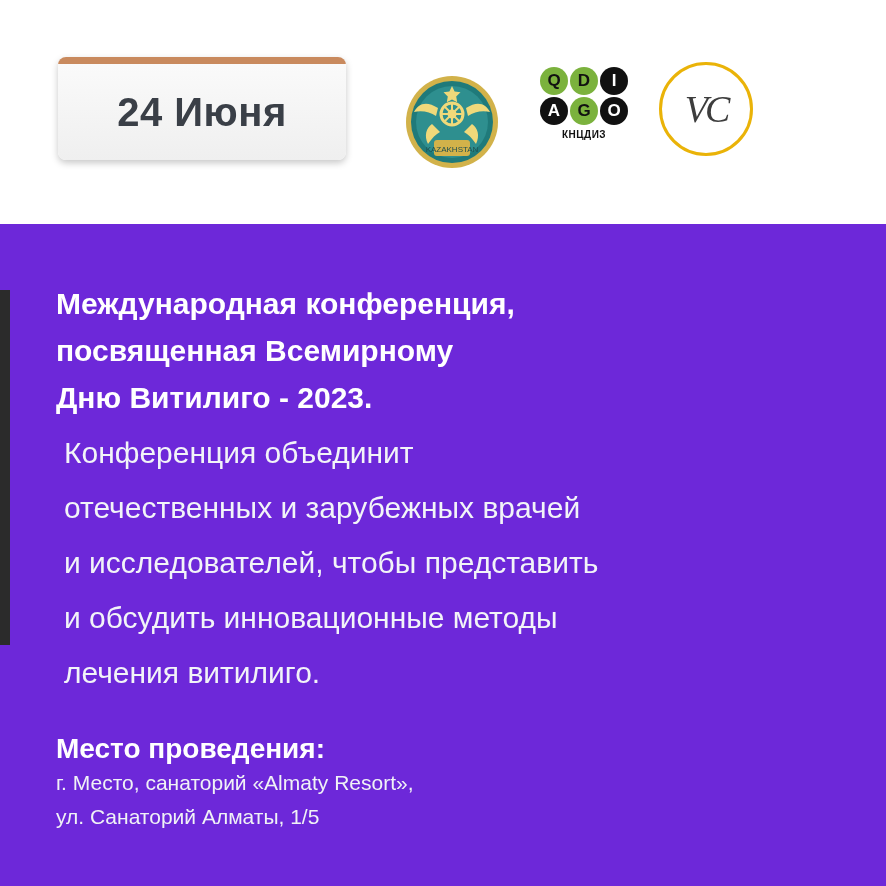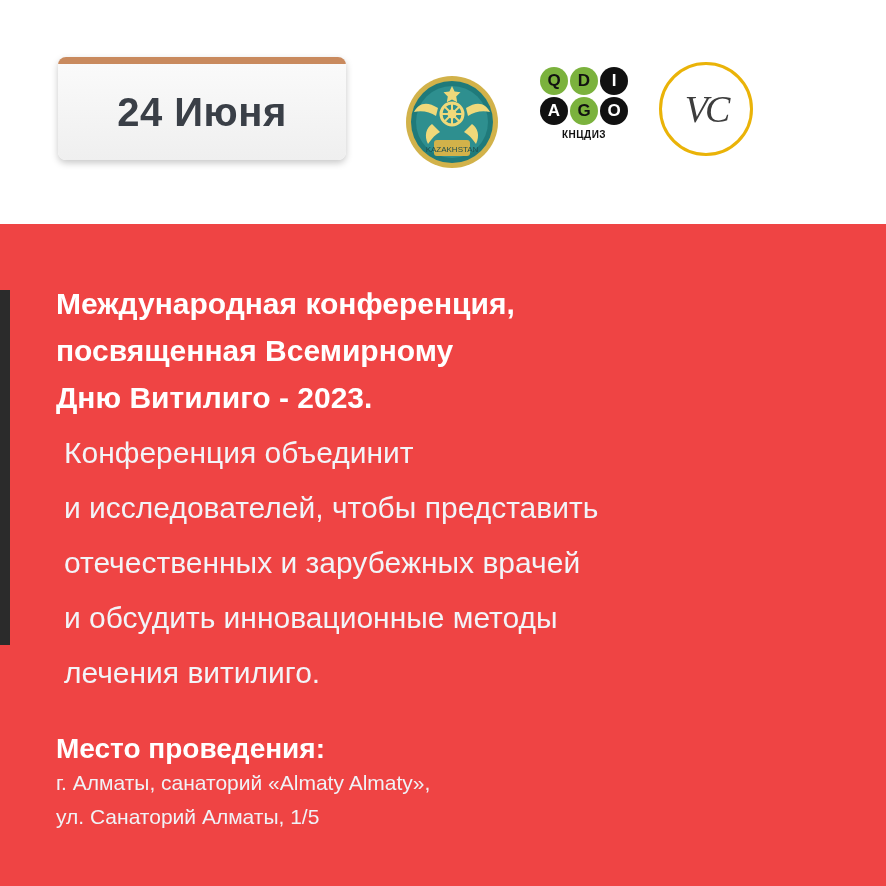--- a/index.html
+++ b/index.html
@@ -157,21 +157,21 @@
     letter-spacing: -3px;
   }
 
   
   .body-band {
     position: absolute;
     top: 224px;
     left: 0;
     width: 886px;
     height: 662px;
-    background: #ef4444;
+    background: #6d28d9;
   }
   .left-accent {
     position: absolute;
     left: 0;
     top: 66px;
     width: 10px;
     height: 355px;
     background: #2b2b2b;
   }
 
@@ -283,26 +283,26 @@
   </div>
 
   <div class="body-band">
     <div class="left-accent"></div>
 
     <div class="content">
       <p class="headline">Международная конференция,</p>
       <p class="headline">посвященная Всемирному</p>
       <p class="headline">Дню Витилиго - 2023.</p>
       <p class="subhead">Конференция объединит</p>
+      <p class="subhead">отечественных и зарубежных врачей</p>
       <p class="subhead">и исследователей, чтобы представить</p>
-      <p class="subhead">отечественных и зарубежных врачей</p>
       <p class="subhead">и обсудить инновационные методы</p>
       <p class="subhead">лечения витилиго.</p>
     </div>
 
     <div class="venue">
       <p class="venue-label">Место проведения:</p>
-      <p class="venue-line">г. Алматы, санаторий «Almaty Almaty»,</p>
+      <p class="venue-line">г. Место, санаторий «Almaty Resort»,</p>
       <p class="venue-line">ул. Санаторий Алматы, 1/5</p>
     </div>
   </div>
 
 </div>
 
 </body></html>

